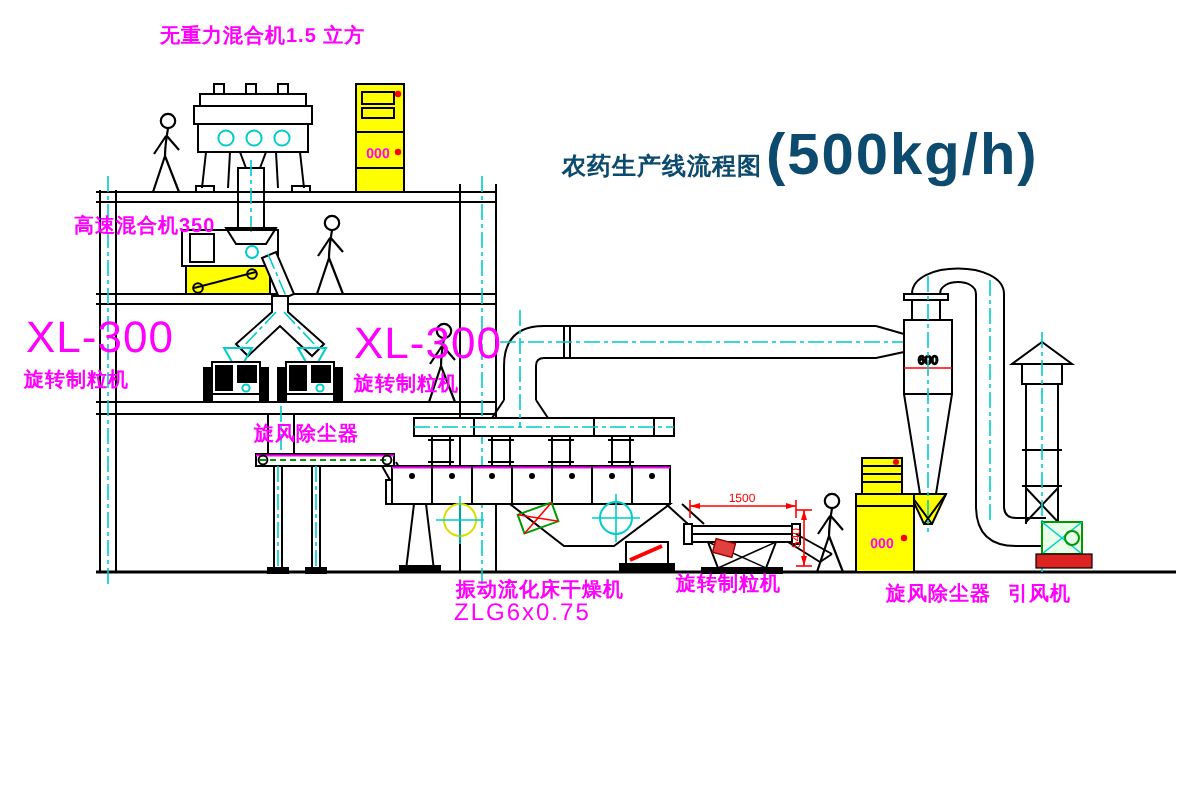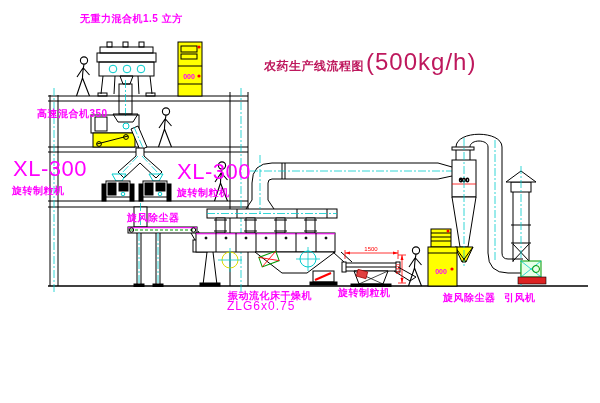--- a/index.html
+++ b/index.html
@@ -3,24 +3,24 @@
 <meta charset="utf-8">
 <style>
   html,body{margin:0;padding:0;background:#fff;}
   .canvas{position:relative;width:600px;height:403px;background:#ffffff;overflow:hidden;
           font-family:"Liberation Sans",sans-serif;}
   svg{position:absolute;left:0;top:0;}
   .lbl{position:absolute;color:#ff00ff;font-weight:bold;font-size:10px;line-height:1.1;
        white-space:nowrap;letter-spacing:0.5px;}
   .model{font-size:22px;font-weight:normal;letter-spacing:0.5px;}
   .model-lg{font-size:12px;font-weight:normal;letter-spacing:1px;}
-  .title{position:absolute;left:264px;top:48px;color:#be185d;display:flex;align-items:baseline;
+  .title{position:absolute;left:281px;top:48px;color:#0c4a6e;display:flex;align-items:baseline;
          gap:2px;white-space:nowrap;}
   .title-cn{font-size:12px;font-weight:bold;letter-spacing:0.5px;}
-  .title-cap{font-size:24px;font-weight:400;letter-spacing:1px;}
+  .title-cap{font-size:29px;font-weight:700;letter-spacing:1px;margin-top:14px;}
   .drawline{stroke:#000;fill:none;stroke-width:1;}
   .cl{stroke:#00cccc;stroke-width:0.8;fill:none;stroke-dasharray:8 2 2 2;}
   .mag{stroke:#ff00ff;stroke-width:1;fill:none;}
   .grn{stroke:#009900;stroke-width:1;fill:none;stroke-dasharray:3 2;}
   .red{stroke:#ff0000;stroke-width:0.8;fill:none;}
   .dimtext{fill:#ff0000;font-size:6px;font-family:"Liberation Sans",sans-serif;}
   .disp{fill:#ff00ff;font-size:7px;font-weight:bold;font-family:"Liberation Sans",sans-serif;}
 </style>
 </head>
 <body>

